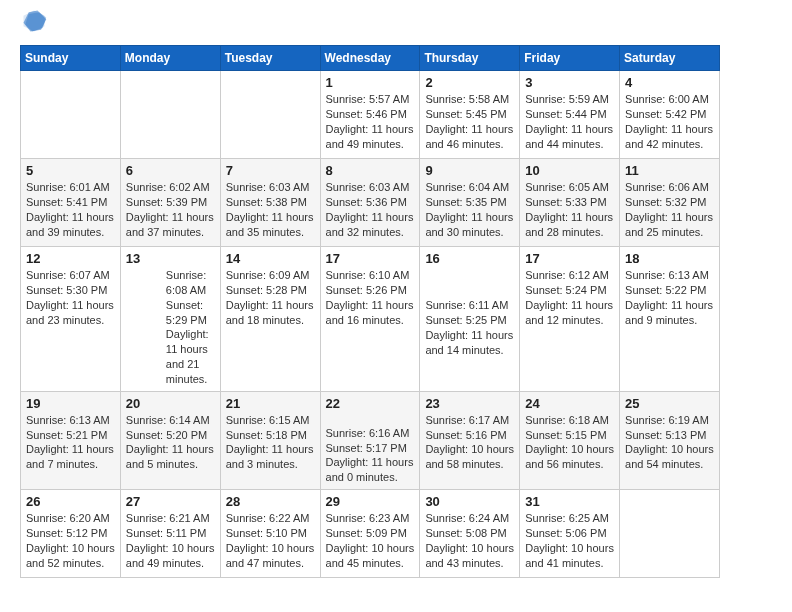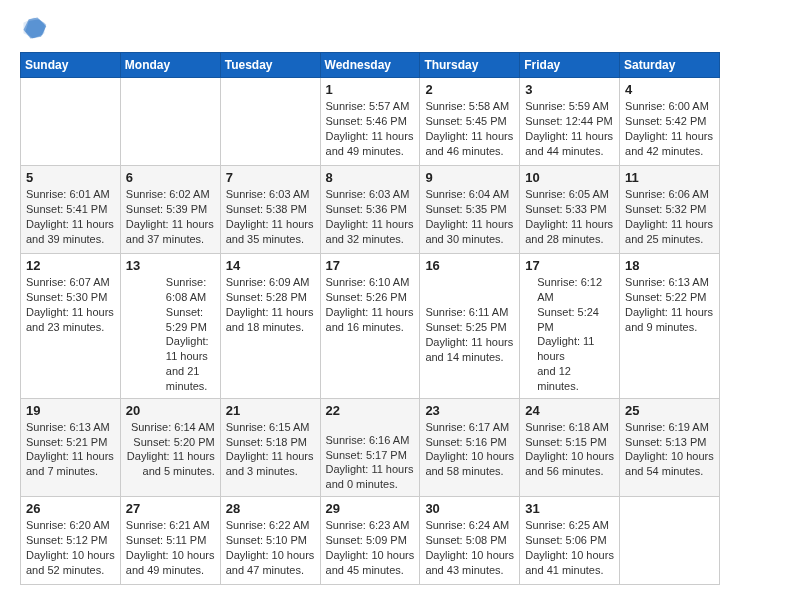--- a/index.html
+++ b/index.html
@@ -6,21 +6,21 @@
     body {
       font-family: Arial, sans-serif;
       background: #fff;
       width: 792px;
       height: 612px;
       overflow: hidden;
     }
     .page {
       width: 740px;
       min-height: 612px;
-      padding: 14px 20px 10px 20px;
+      padding: 7px 20px 10px 20px;
       background: #fff;
     }
     .header {
       display: flex;
       justify-content: space-between;
       align-items: flex-start;
       margin-bottom: 10px;
     }
     .logo {
       display: flex;
@@ -143,21 +143,21 @@
           <td>
             <span class="day-number">2</span>
             <div class="day-info" style="white-space: pre-line;">Sunrise: 5:58 AM
 Sunset: 5:45 PM
 Daylight: 11 hours
 and 46 minutes.</div>
           </td>
           <td>
             <span class="day-number">3</span>
             <div class="day-info" style="white-space: pre-line;">Sunrise: 5:59 AM
-Sunset: 12:44 PM
+Sunset: 5:44 PM
 Daylight: 11 hours
 and 44 minutes.</div>
           </td>
           <td>
             <span class="day-number">4</span>
             <div class="day-info" style="white-space: pre-line;">Sunrise: 6:00 AM
 Sunset: 5:42 PM
 Daylight: 11 hours
 and 42 minutes.</div>
           </td>
@@ -244,21 +244,21 @@
           </td>
           <td>
             <span class="day-number">16</span>
             <div class="day-info" style="white-space: pre-line; margin-top: 32px;">Sunrise: 6:11 AM
 Sunset: 5:25 PM
 Daylight: 11 hours
 and 14 minutes.</div>
           </td>
           <td>
             <span class="day-number">17</span>
-            <div class="day-info" style="white-space: pre-line; margin-left: 12px;">Sunrise: 6:12 AM
+            <div class="day-info" style="white-space: pre-line;">Sunrise: 6:12 AM
 Sunset: 5:24 PM
 Daylight: 11 hours
 and 12 minutes.</div>
           </td>
           <td>
             <span class="day-number">18</span>
             <div class="day-info" style="white-space: pre-line;">Sunrise: 6:13 AM
 Sunset: 5:22 PM
 Daylight: 11 hours
 and 9 minutes.</div>
@@ -267,21 +267,21 @@
         <tr>
           <td>
             <span class="day-number">19</span>
             <div class="day-info" style="white-space: pre-line;">Sunrise: 6:13 AM
 Sunset: 5:21 PM
 Daylight: 11 hours
 and 7 minutes.</div>
           </td>
           <td>
             <span class="day-number">20</span>
-            <div class="day-info" style="white-space: pre-line; text-align: right;">Sunrise: 6:14 AM
+            <div class="day-info" style="white-space: pre-line;">Sunrise: 6:14 AM
 Sunset: 5:20 PM
 Daylight: 11 hours
 and 5 minutes.</div>
           </td>
           <td>
             <span class="day-number">21</span>
             <div class="day-info" style="white-space: pre-line;">Sunrise: 6:15 AM
 Sunset: 5:18 PM
 Daylight: 11 hours
 and 3 minutes.</div>

